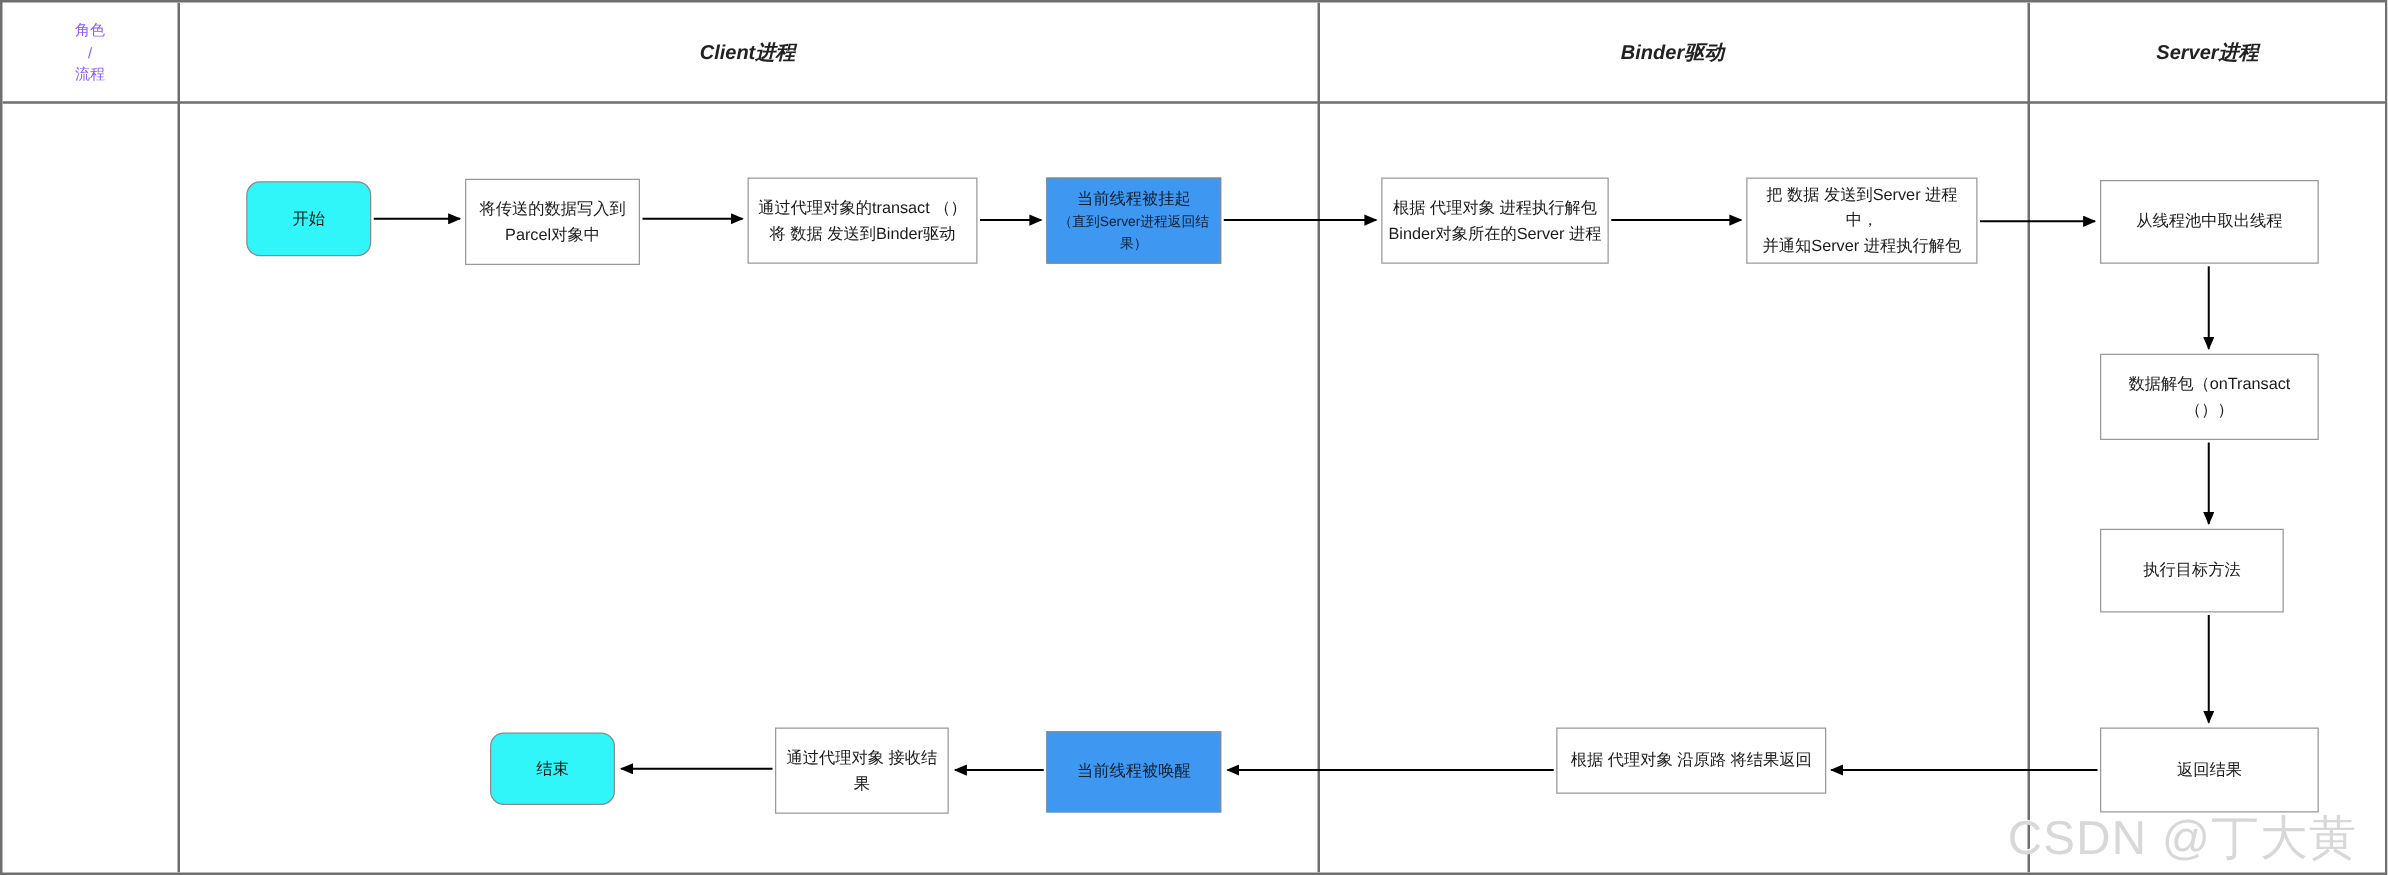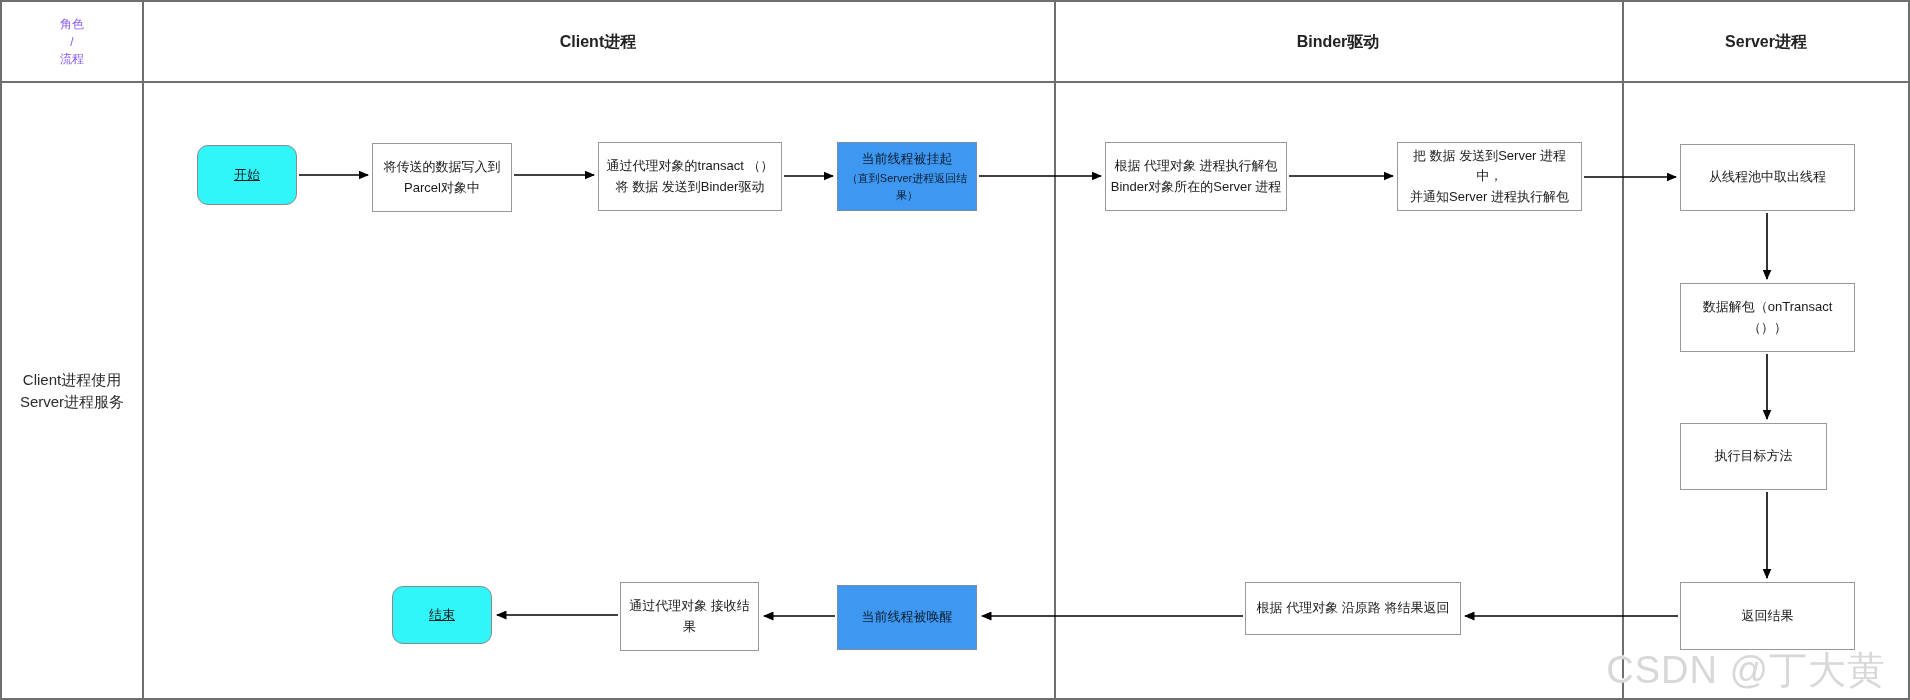--- a/index.html
+++ b/index.html
@@ -21,37 +21,37 @@
     box-sizing:border-box;
     border:2px solid var(--grid);
   }
   .vline{position:absolute;top:0;bottom:0;width:2px;background:var(--grid);}
   .hline{position:absolute;left:0;right:0;height:2px;background:var(--grid);}
   .hcell{
     position:absolute;top:2px;height:77px;
     display:flex;align-items:center;justify-content:center;
     text-align:center;
   }
-  .lane-title{font-size:16px;font-weight:bold;color:#222;}
+  .lane-title{font-size:16px;font-weight:bold;font-style:italic;color:#222;}
   .corner-label{font-size:12px;line-height:1.45;color:#8b5cf6;white-space:pre-line;font-style:normal;font-weight:normal;}
   .row-label{
     position:absolute;left:2px;top:81px;width:136px;height:615px;
     display:flex;align-items:center;justify-content:center;
     font-size:15px;line-height:1.45;color:#2b2b2b;
     text-align:center;white-space:pre-line;
   }
   .node{
     position:absolute;box-sizing:border-box;
     background:#ffffff;border:1px solid var(--boxborder);
     display:flex;flex-direction:column;align-items:center;justify-content:center;
     text-align:center;font-size:13px;line-height:1.55;color:#1a1a1a;
     padding:2px 4px;
   }
   .node .nlabel{white-space:pre-line;}
-  .node.terminal{background:var(--terminal);border-radius:11px;border-color:#8a8a8a;text-decoration:underline;}
+  .node.terminal{background:var(--terminal);border-radius:11px;border-color:#8a8a8a;}
   .node.hl{background:var(--highlight);border-color:#7a8ea3;color:#0d1f33;}
   .node.hl .nsub{font-size:11px;white-space:pre-line;margin-top:1px;}
   svg.arrows{position:absolute;left:0;top:0;pointer-events:none;}
   svg.arrows line{stroke:var(--arrow);stroke-width:1.6;}
   .watermark{
     position:absolute;right:22px;bottom:2px;
     font-size:38px;letter-spacing:1px;
     color:var(--watermark);
     text-shadow:-1px -1px 0 #ffffff;
     white-space:nowrap;
@@ -75,22 +75,20 @@
   <div class="hcell lane-title" style="left:142px;width:908px">
     <span>Client进程</span>
   </div>
   <div class="hcell lane-title" style="left:1054px;width:564px">
     <span>Binder驱动</span>
   </div>
   <div class="hcell lane-title" style="left:1622px;width:284px">
     <span>Server进程</span>
   </div>
 
-  <div class="row-label">Client进程使用
-Server进程服务</div>
 
   <svg class="arrows" width="1910" height="700" viewBox="0 0 1910 700">
     <defs>
       <marker id="ah" markerWidth="11" markerHeight="9" refX="9.5" refY="4.5" orient="auto" markerUnits="userSpaceOnUse">
         <path d="M0,0 L10.5,4.5 L0,9 Z" fill="#000"></path>
       </marker>
     </defs>
     <line x1="297" y1="173" x2="366" y2="173" marker-end="url(#ah)"></line>
     <line x1="512" y1="173" x2="592" y2="173" marker-end="url(#ah)"></line>
     <line x1="782" y1="174" x2="831" y2="174" marker-end="url(#ah)"></line>

